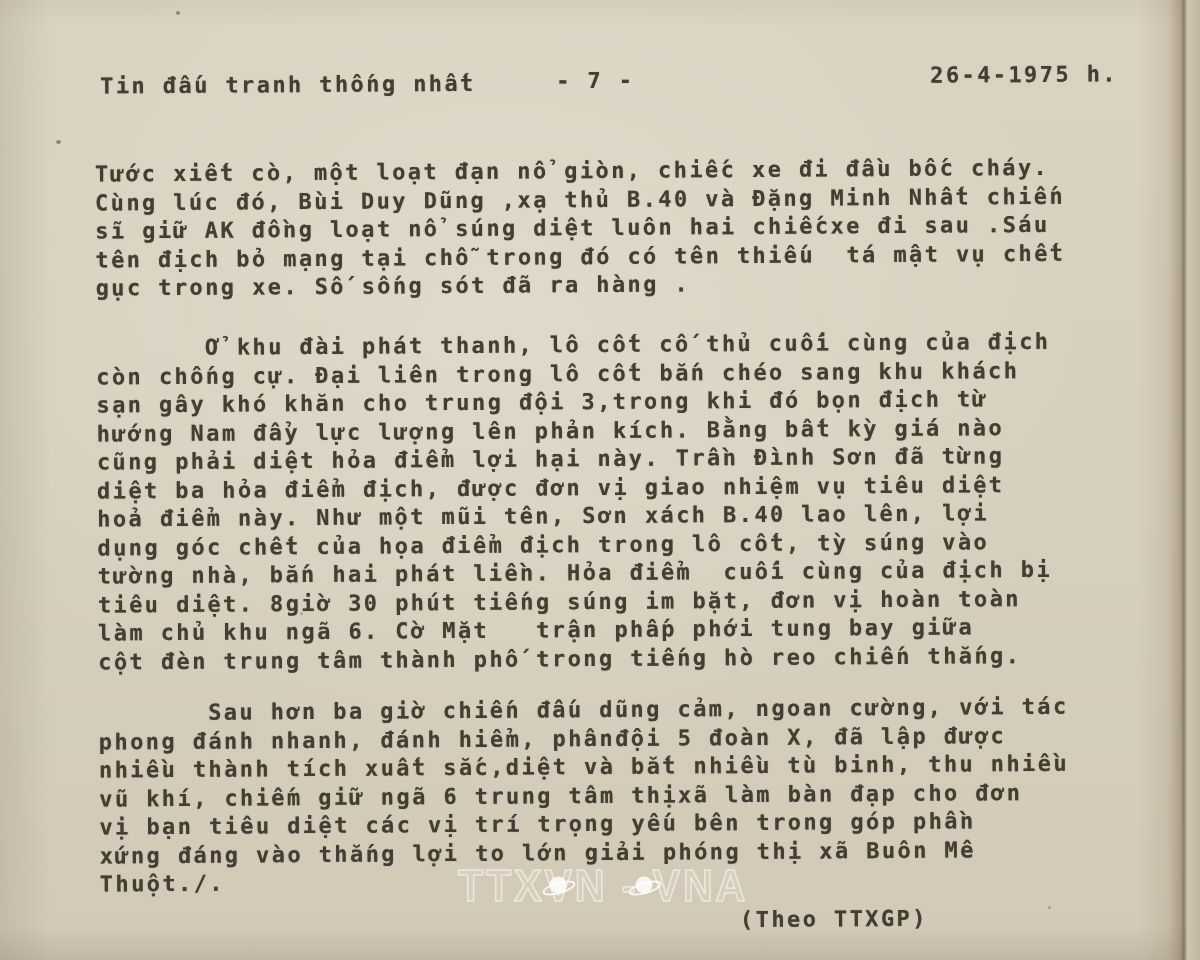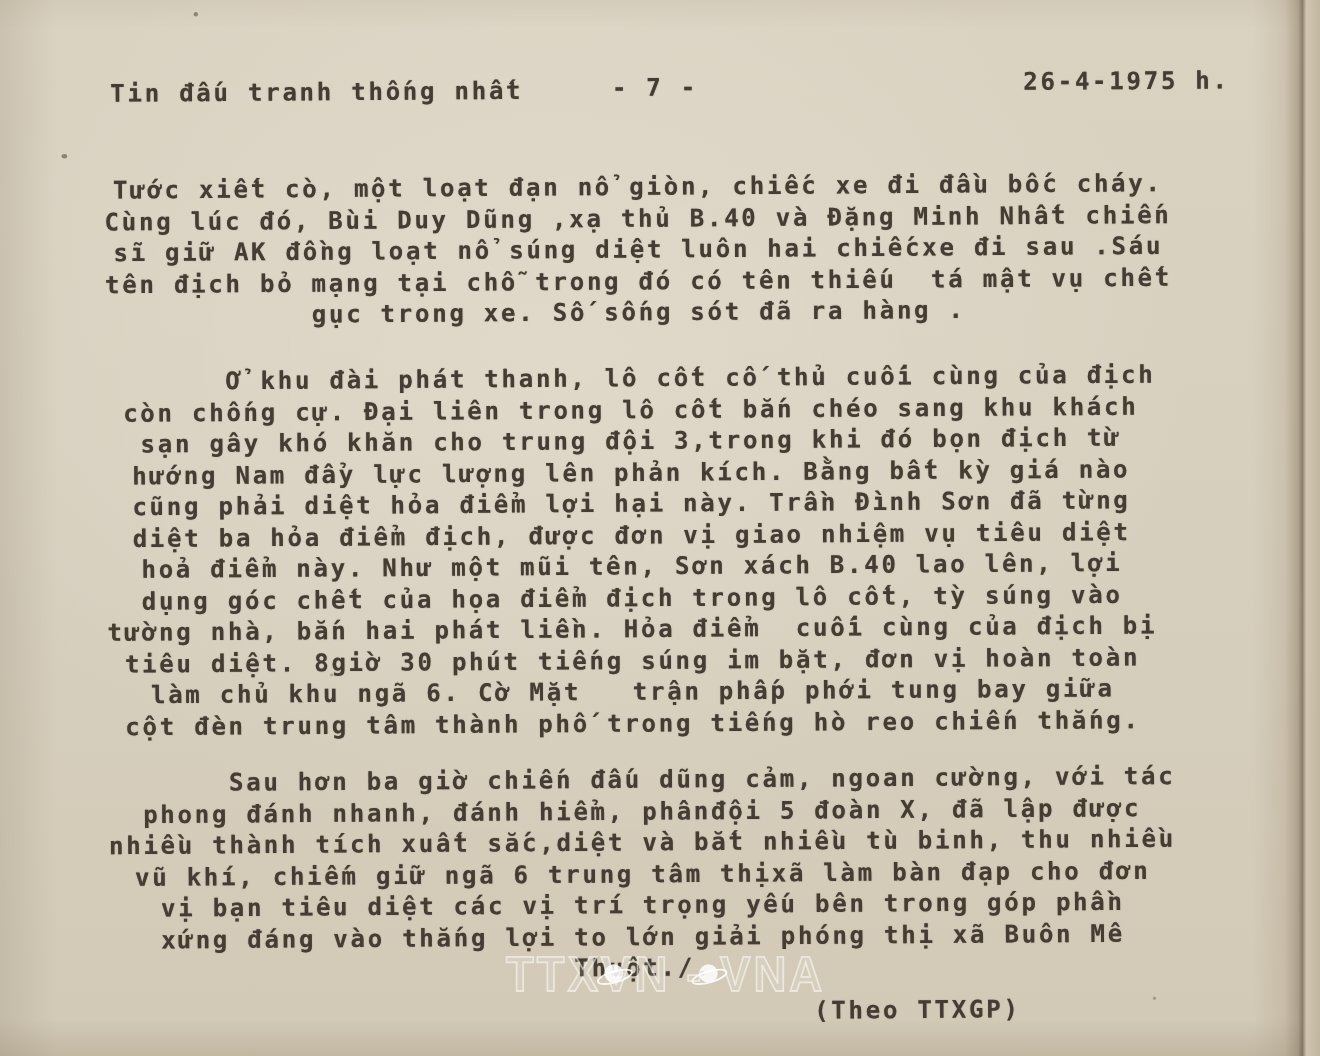--- a/index.html
+++ b/index.html
@@ -3,21 +3,20 @@
 <meta charset="utf-8">
 <style>
   html,body{margin:0;padding:0;}
   body{width:1200px;height:960px;overflow:hidden;background:#c9c0ac;}
 
   .page{
     position:relative;width:1200px;height:960px;overflow:hidden;
     background:
       radial-gradient(ellipse 950px 720px at 42% 35%, rgba(255,252,242,0.20), rgba(255,252,242,0) 62%),
       linear-gradient(180deg,#dbd3c2 0%, #d7cfbe 55%, #d2c9b6 100%);
-    text-align: center;
   }
 
   
   .left-shade{position:absolute;left:0;top:0;width:52px;height:100%;
     background:linear-gradient(to right, rgba(118,106,86,0.16), rgba(118,106,86,0));}
   .right-edge{position:absolute;right:0;top:0;width:62px;height:100%;
     background:linear-gradient(to right,
       rgba(150,132,104,0) 0%,
       rgba(150,132,104,0.20) 48%,
       rgba(122,104,78,0.42) 68%,

